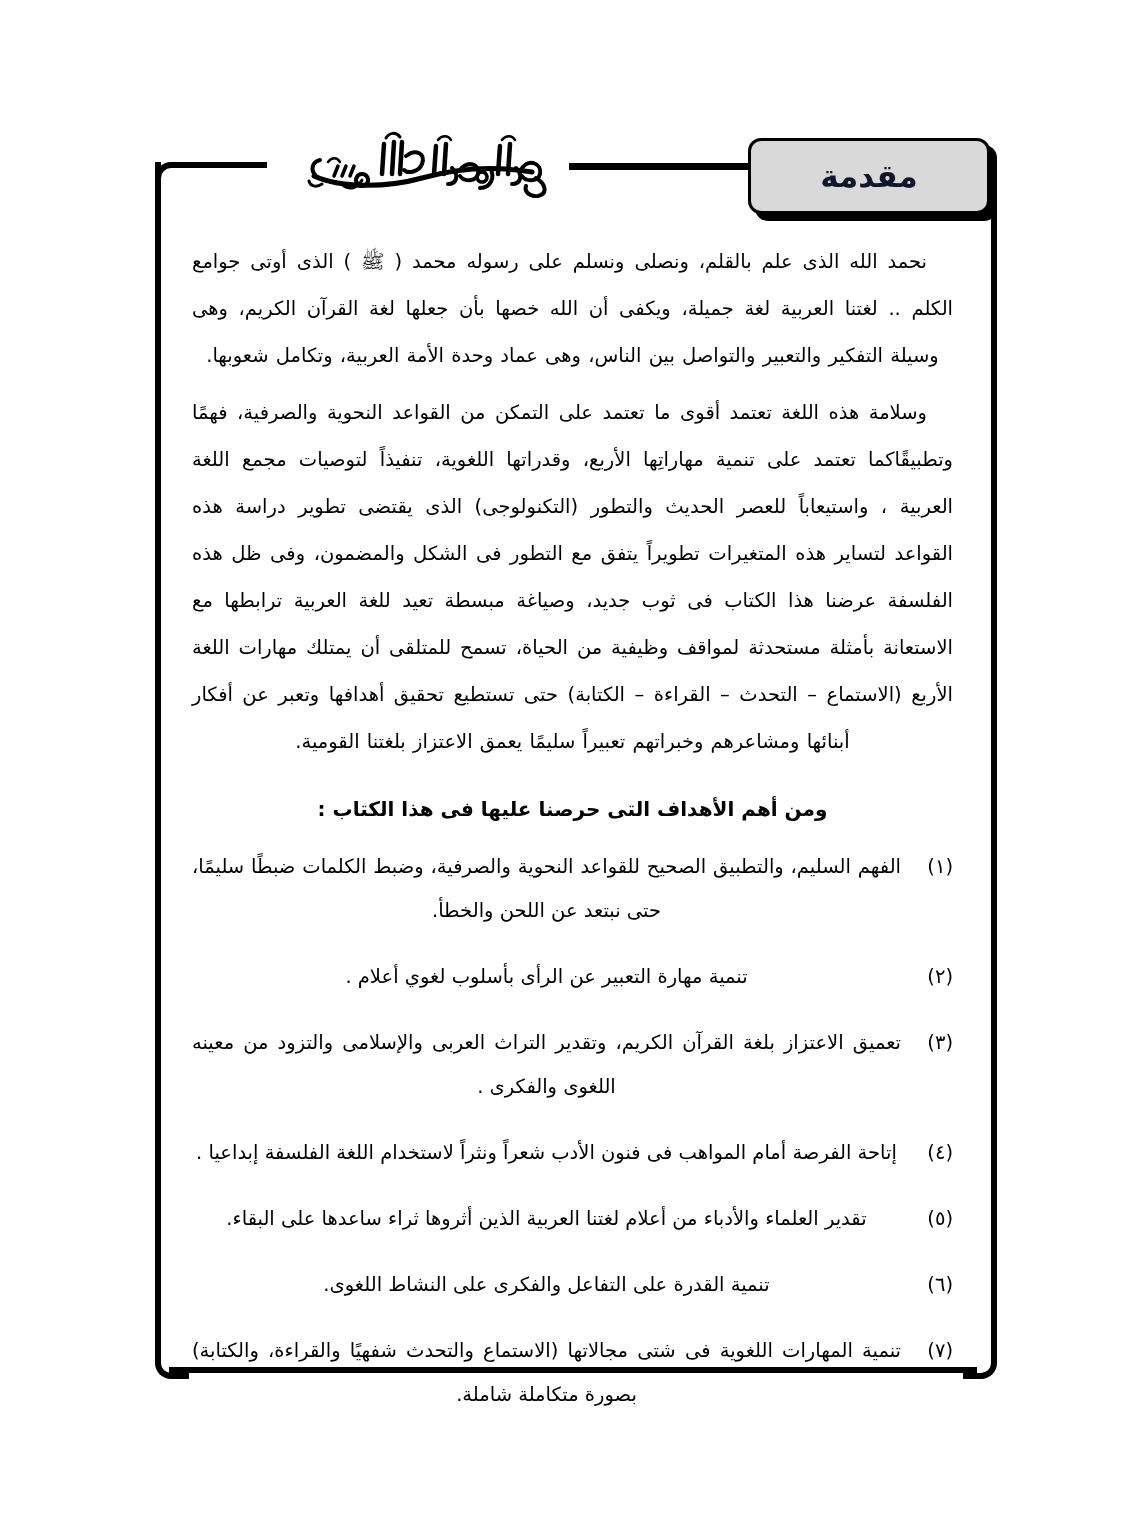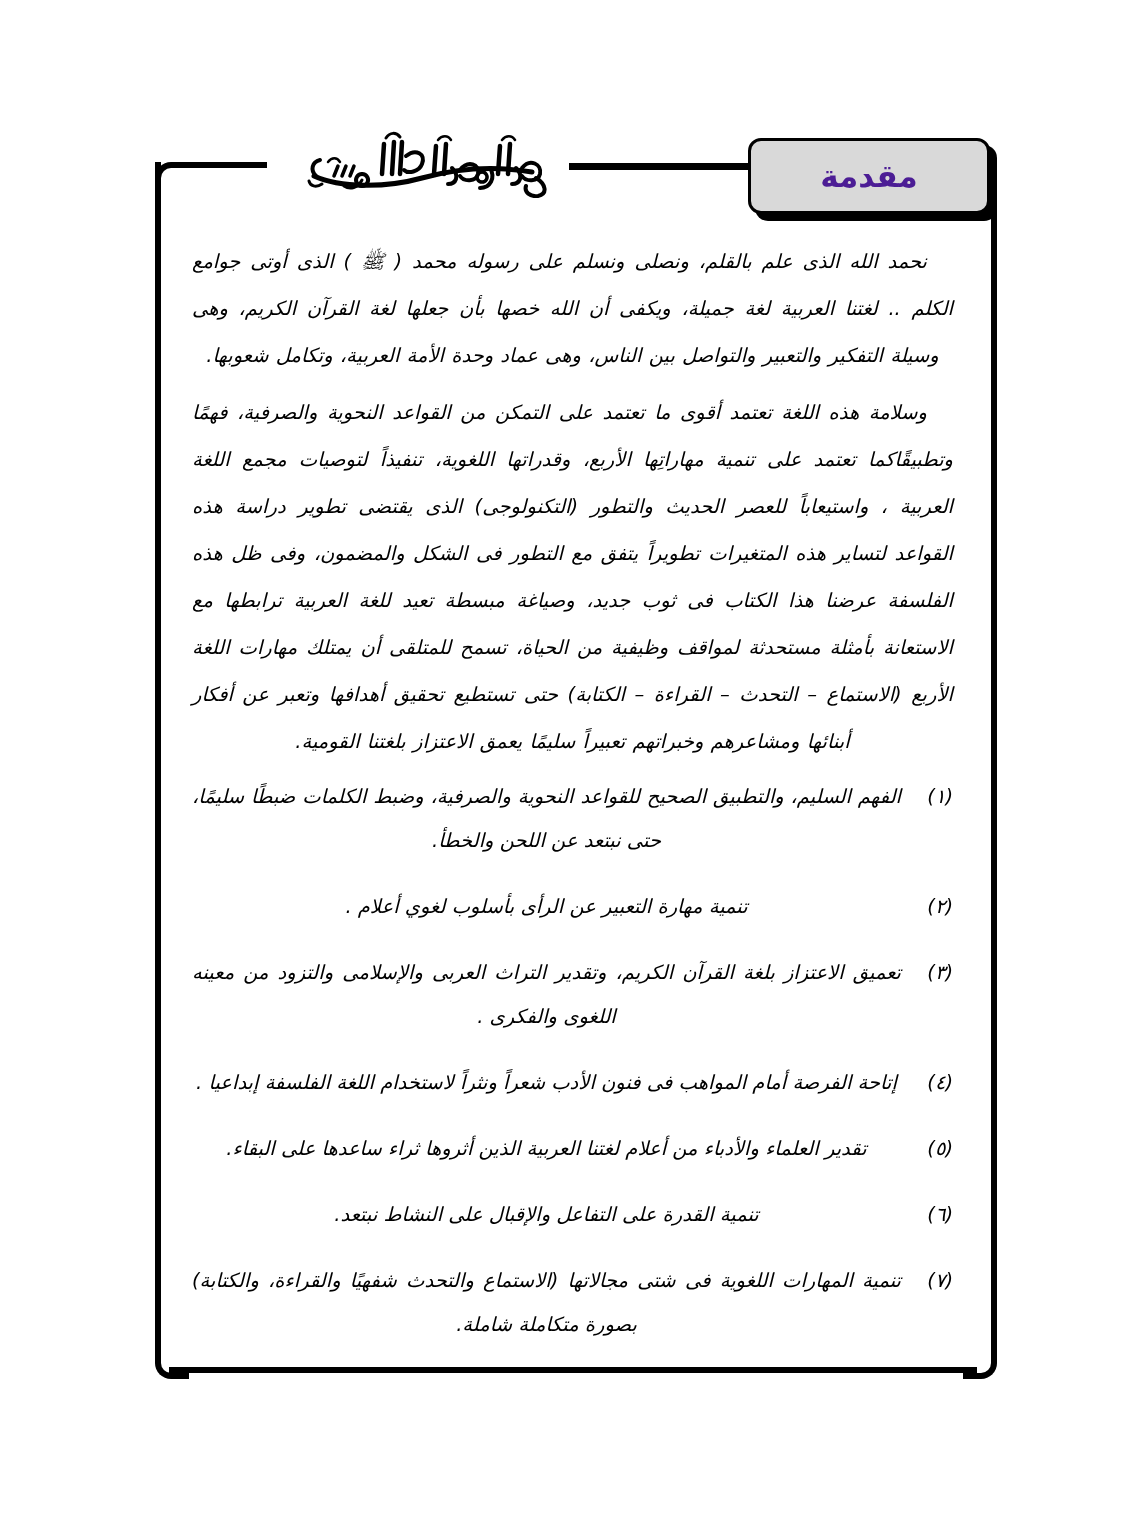--- a/index.html
+++ b/index.html
@@ -121,35 +121,34 @@
     display: flex;
     align-items: center;
     justify-content: center;
     box-sizing: border-box;
   }
   .title-text {
     font-family: "DejaVu Sans", "Liberation Sans", sans-serif;
     font-size: 31px;
     font-weight: bold;
     letter-spacing: 5px;
-    color: #4c1d95;
+    color: #0f172a;
     line-height: 1;
     direction: rtl;
   }
 
   
   #content {
     position: absolute;
     right: 180px;
     left: 192px;
     top: 238px;
     width: auto;
     direction: rtl;
     text-align: justify;
-    font-style: italic;
   }
 
   p.para {
     margin: 0 0 10px 0;
     font-size: 19.5px;
     line-height: 47px;
     text-align: justify;
     text-align-last: center;
     text-indent: 26px;
     letter-spacing: 0px;
@@ -259,20 +258,21 @@
   <div class="title-box">
     <span class="title-text">مقدمة</span>
   </div>
 
   <div id="content">
 
     <p class="para para-1">نحمد الله الذى علم بالقلم، ونصلى ونسلم على رسوله محمد ( ﷺ ) الذى أوتى جوامع الكلم .. لغتنا العربية لغة جميلة، ويكفى أن الله خصها بأن جعلها لغة القرآن الكريم، وهى وسيلة التفكير والتعبير والتواصل بين الناس، وهى عماد وحدة الأمة العربية، وتكامل شعوبها.</p>
 
     <p class="para para-2">وسلامة هذه اللغة تعتمد أقوى ما تعتمد على التمكن من القواعد النحوية والصرفية، فهمًا وتطبيقًاكما تعتمد على تنمية مهاراتِها الأربع، وقدراتها اللغوية، تنفيذاً لتوصيات مجمع اللغة العربية ، واستيعاباً للعصر الحديث والتطور (التكنولوجى) الذى يقتضى تطوير دراسة هذه القواعد لتساير هذه المتغيرات تطويراً يتفق مع التطور فى الشكل والمضمون، وفى ظل هذه الفلسفة عرضنا هذا الكتاب فى ثوب جديد، وصياغة مبسطة تعيد للغة العربية ترابطها مع الاستعانة بأمثلة مستحدثة لمواقف وظيفية من الحياة، تسمح للمتلقى أن يمتلك مهارات اللغة الأربع (الاستماع – التحدث – القراءة – الكتابة) حتى تستطيع تحقيق أهدافها وتعبر عن أفكار أبنائها ومشاعرهم وخبراتهم تعبيراً سليمًا يعمق الاعتزاز بلغتنا القومية.</p>
 
+    <div class="goals-heading">ومن أهم الأهداف التى حرصنا عليها فى هذا الكتاب :</div>
 
     <ol class="goals">
       <li>
         <span class="marker">(١)</span>
         <span class="goal-text">الفهم السليم، والتطبيق الصحيح للقواعد النحوية والصرفية، وضبط الكلمات ضبطًا سليمًا، حتى نبتعد عن اللحن والخطأ.</span>
       </li>
       <li>
         <span class="marker">(٢)</span>
         <span class="goal-text">تنمية مهارة التعبير عن الرأى بأسلوب لغوي أعلام .</span>
       </li>
@@ -283,21 +283,21 @@
       <li>
         <span class="marker">(٤)</span>
         <span class="goal-text">إتاحة الفرصة أمام المواهب فى فنون الأدب شعراً ونثراً لاستخدام اللغة الفلسفة إبداعيا .</span>
       </li>
       <li>
         <span class="marker">(٥)</span>
         <span class="goal-text">تقدير العلماء والأدباء من أعلام لغتنا العربية الذين أثروها ثراء ساعدها على البقاء.</span>
       </li>
       <li>
         <span class="marker">(٦)</span>
-        <span class="goal-text">تنمية القدرة على التفاعل والإقبال على النشاط نبتعد.</span>
+        <span class="goal-text">تنمية القدرة على التفاعل والفكرى على النشاط اللغوى.</span>
       </li>
       <li>
         <span class="marker">(٧)</span>
         <span class="goal-text">تنمية المهارات اللغوية فى شتى مجالاتها (الاستماع والتحدث شفهيًا والقراءة، والكتابة) بصورة متكاملة شاملة.</span>
       </li>
     </ol>
 
   </div>
 </div>
 

